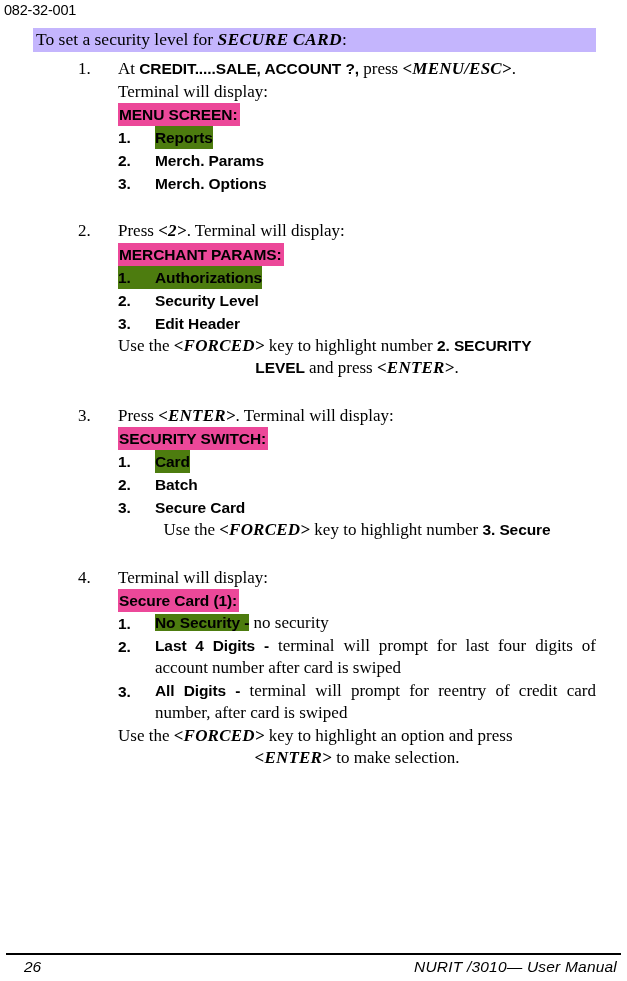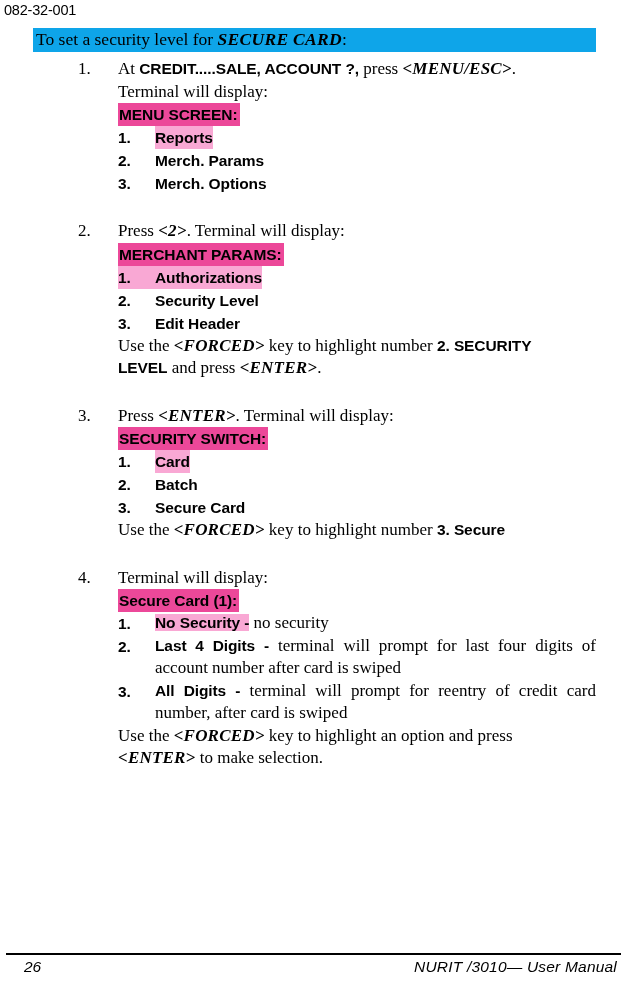--- a/index.html
+++ b/index.html
@@ -36,25 +36,25 @@
 
   
   .content {
     position: absolute;
     top: 28px;
     left: 33px;
     width: 563px;
   }
 
   .hl {
-    background: #f9a8d4;
+    background: #4d7c0f;
   }
 
   .title-band {
-    background: #0ea5e9;
+    background: #c4b5fd;
     font-size: 17.5px;
     line-height: 21px;
     padding: 1px 3px 2px 3px;
     white-space: nowrap;
   }
   .title-band .it {
     font-style: italic;
     font-weight: bold;
     letter-spacing: 0.3px;
   }
@@ -148,21 +148,21 @@
     font-size: 15.5px;
     letter-spacing: -0.1px;
   }
 
   .trail {
     font-size: 17px;
     line-height: 22.5px;
     text-align: justify;
   }
   .trail .ln { display: block; }
-  .trail .ln:last-child { text-align: left; }
+  .trail .ln:last-child { text-align: center; }
 
   .gap { height: 19px; }
 
   
   .footer-rule {
     position: absolute;
     left: 6px;
     right: 6px;
     top: 953px;
     border-top: 2px solid #000;

